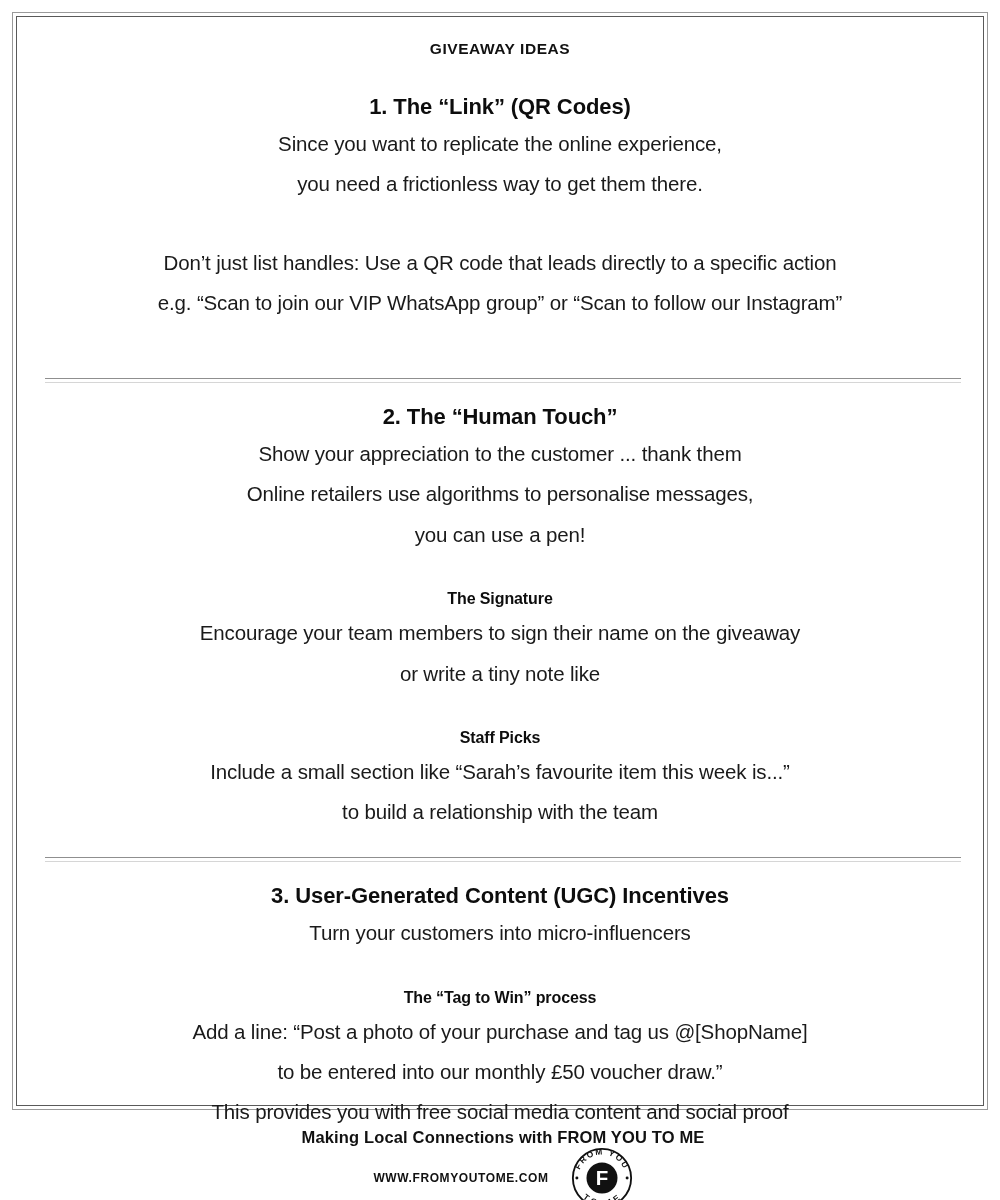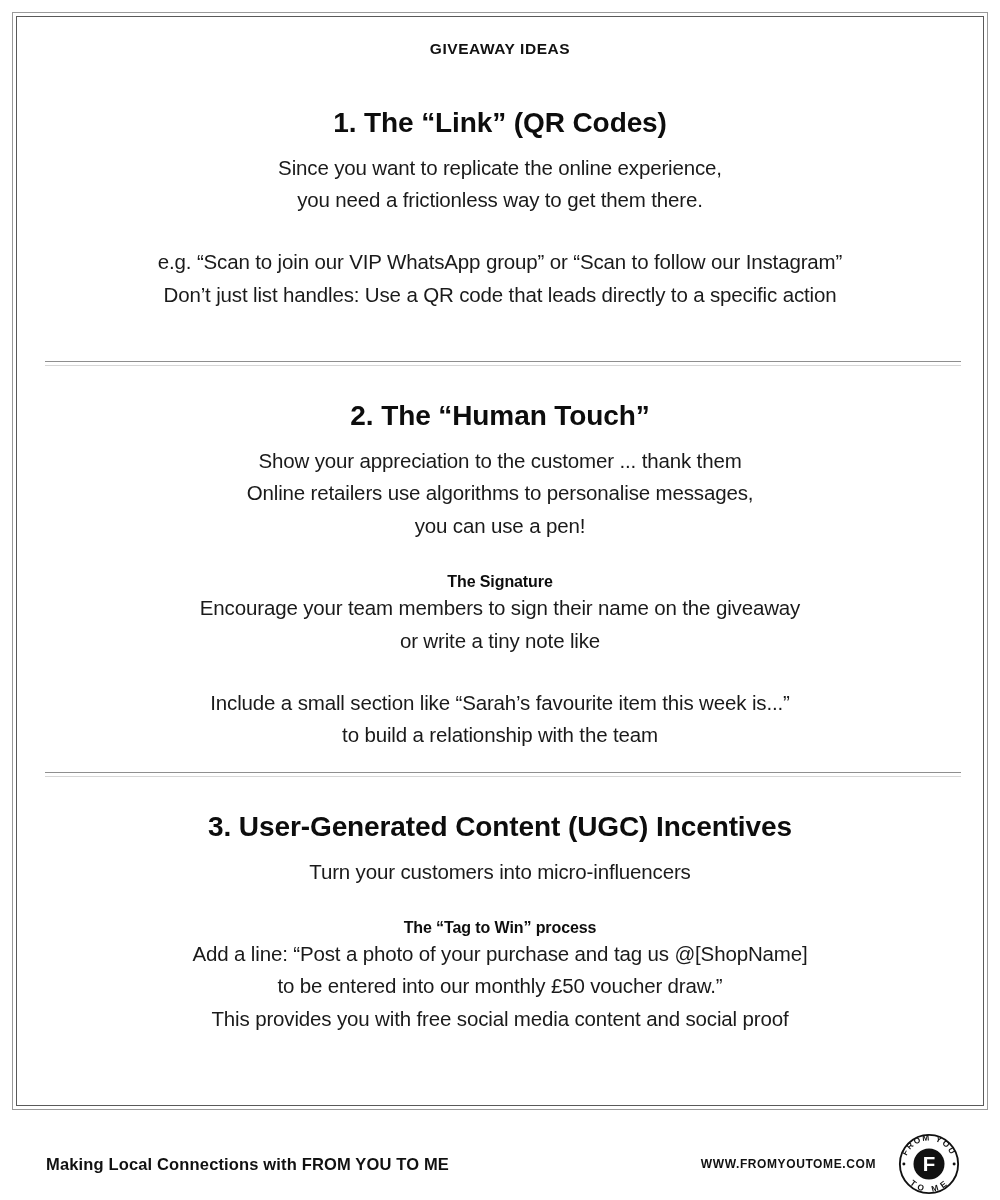--- a/index.html
+++ b/index.html
@@ -62,43 +62,43 @@
     color: #111;
     margin: 9px 0 0 0;
     line-height: 1.2;
   }
 
   .section {
     margin: 0;
   }
 
   .sec-heading {
-    font-size: 28px;
+    font-size: 22px;
     font-weight: 700;
     letter-spacing: -0.1px;
     color: #0d0d0d;
     line-height: 1.25;
-    margin: 12px;
+    margin: 0;
   }
 
   .sub-heading {
     font-size: 16px;
     font-weight: 700;
     letter-spacing: -0.1px;
     color: #0d0d0d;
     line-height: 1.25;
     margin: 0;
   }
 
   .body-line {
     font-size: 20.5px;
     font-weight: 400;
     color: #1a1a1a;
     line-height: 1.58;
-    margin: 0;
+    margin: 8px;
     letter-spacing: -0.15px;
   }
 
   .para {
     margin: 0;
   }
   .gap-md  { height: 20px; }
   .gap-lg  { height: 30px; }
   .gap-xl  { height: 34px; }
 
@@ -117,20 +117,21 @@
     position: absolute;
     left: 0;
     top: 1128px;
     width: 1000px;
     height: 72px;
     box-sizing: border-box;
     padding: 0 40px 0 46px;
     display: flex;
     align-items: center;
     justify-content: space-between;
+    flex-direction: column;
   }
   .footer-left {
     font-size: 16.5px;
     font-weight: 700;
     letter-spacing: 0.15px;
     color: #111;
     white-space: nowrap;
   }
   .footer-right {
     display: flex;
@@ -166,22 +167,22 @@
 
     <div class="gap-xl"></div>
     <div class="section">
       <div class="sec-heading">1. The “Link” (QR Codes)</div>
       <div class="para">
         <div class="body-line">Since you want to replicate the online experience,</div>
         <div class="body-line">you need a frictionless way to get them there.</div>
       </div>
       <div class="gap-lg"></div>
       <div class="para">
+        <div class="body-line">Don’t just list handles: Use a QR code that leads directly to a specific action</div>
         <div class="body-line">e.g. “Scan to join our VIP WhatsApp group” or “Scan to follow our Instagram”</div>
-        <div class="body-line">Don’t just list handles: Use a QR code that leads directly to a specific action</div>
       </div>
       <div class="gap-lg"></div>
     </div>
 
     <div class="gap-md"></div>
     <div class="divider"></div>
     <div class="gap-md"></div>
 
     <div class="section">
       <div class="sec-heading">2. The “Human Touch”</div>
@@ -195,20 +196,21 @@
 
       <div class="section">
         <div class="sub-heading">The Signature</div>
         <div class="body-line">Encourage your team members to sign their name on the giveaway</div>
         <div class="body-line">or write a tiny note like</div>
       </div>
 
       <div class="gap-lg"></div>
 
       <div class="section">
+        <div class="sub-heading">Staff Picks</div>
         <div class="body-line">Include a small section like “Sarah’s favourite item this week is...”</div>
         <div class="body-line">to build a relationship with the team</div>
       </div>
     </div>
 
     <div class="gap-md"></div>
     <div class="divider"></div>
     <div class="gap-md"></div>
 
     <div class="section">

